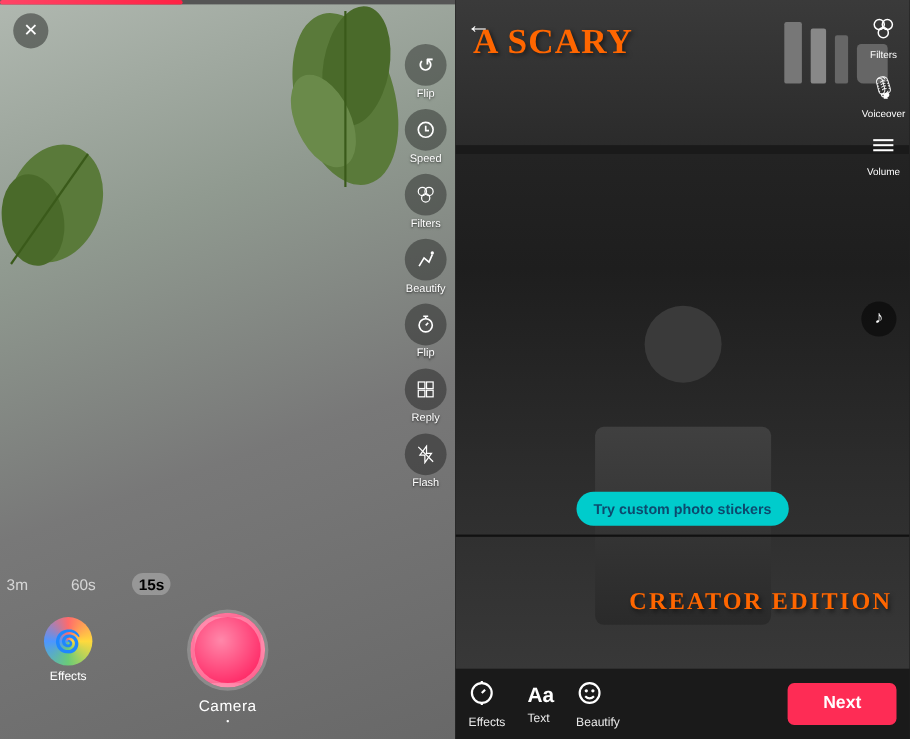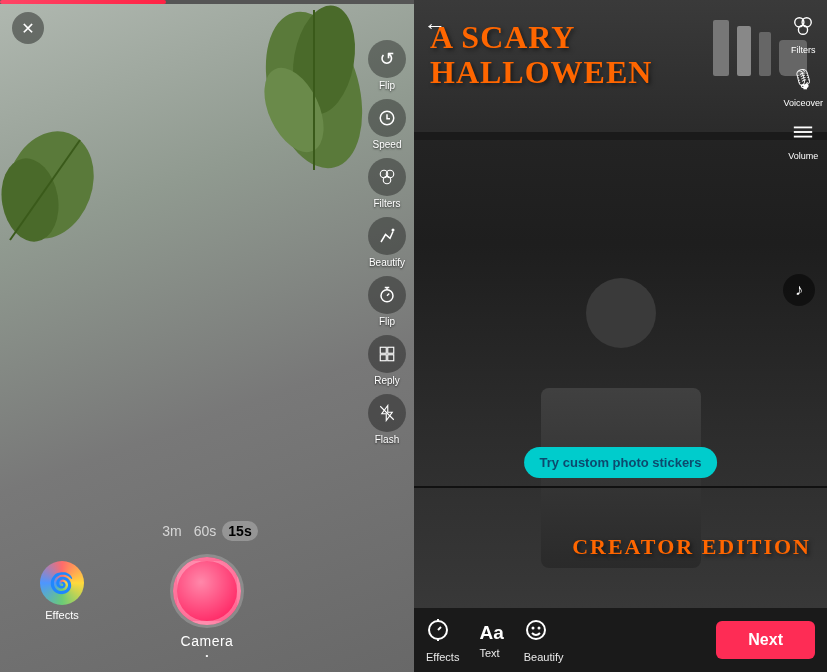--- a/index.html
+++ b/index.html
@@ -102,22 +102,21 @@
 
     
     .camera-bottom {
       position: absolute;
       bottom: 0; left: 0; right: 0;
       padding-bottom: 12px;
     }
 
     .duration-selector {
       display: flex;
-      justify-content: center;
-      gap: 0;
+      gap: 27px;
       margin-bottom: 16px;
     }
     .duration-btn {
       font-size: 14px;
       color: rgba(255,255,255,0.7);
       cursor: pointer;
       padding: 2px 6px;
       border-radius: 12px;
     }
     .duration-btn.active {
@@ -526,21 +525,20 @@
         <div class="shelf-line"></div>
       </div>
 
       <div class="person-area">
         <div class="person-head"></div>
         <div class="person-body"></div>
       </div>
 
       <div class="halloween-title">
         <span>A SCARY</span><br>
-        <span>HALLOWEEN</span>
       </div>
 
       <div class="creator-edition">CREATOR EDITION</div>
 
       <div class="back-btn">←</div>
 
       <div class="editor-sidebar">
         <div class="editor-tool">
           <div class="tool-icon">
             <svg width="22" height="22" viewBox="0 0 24 24" fill="none">

